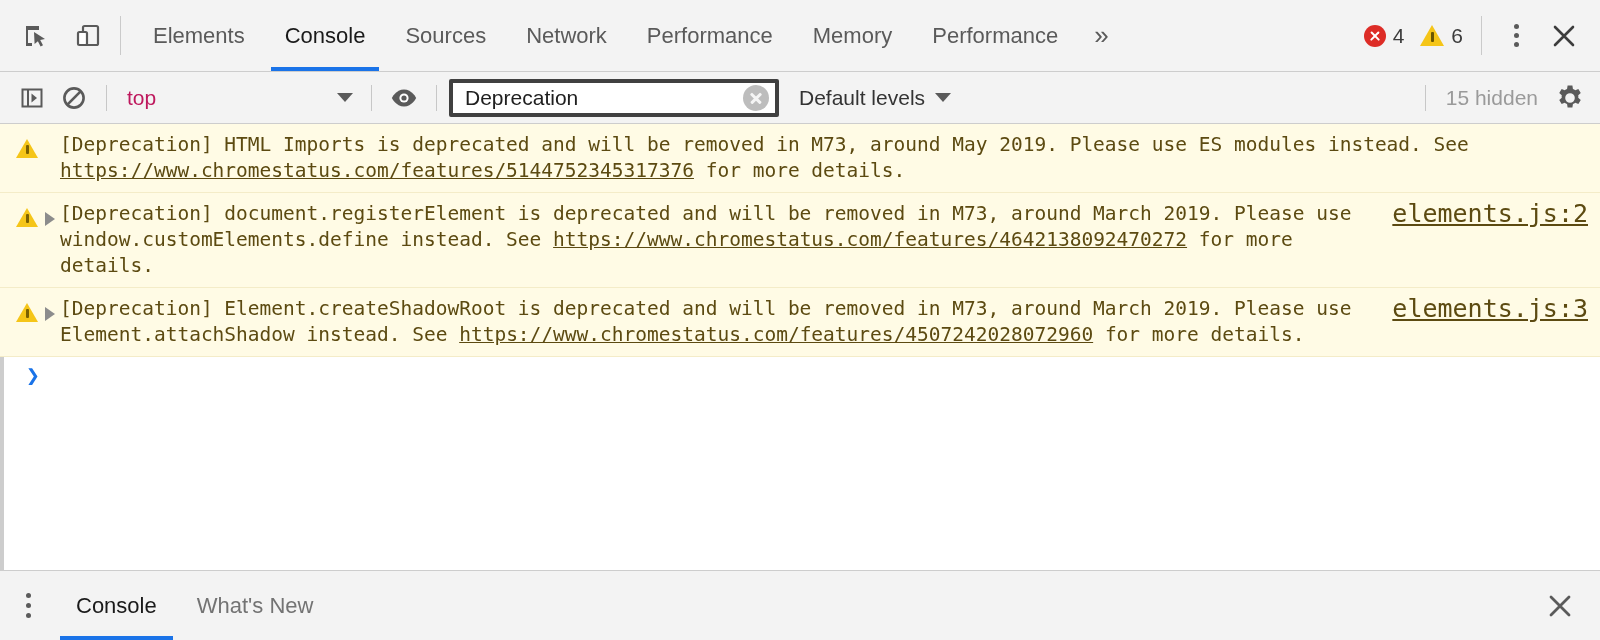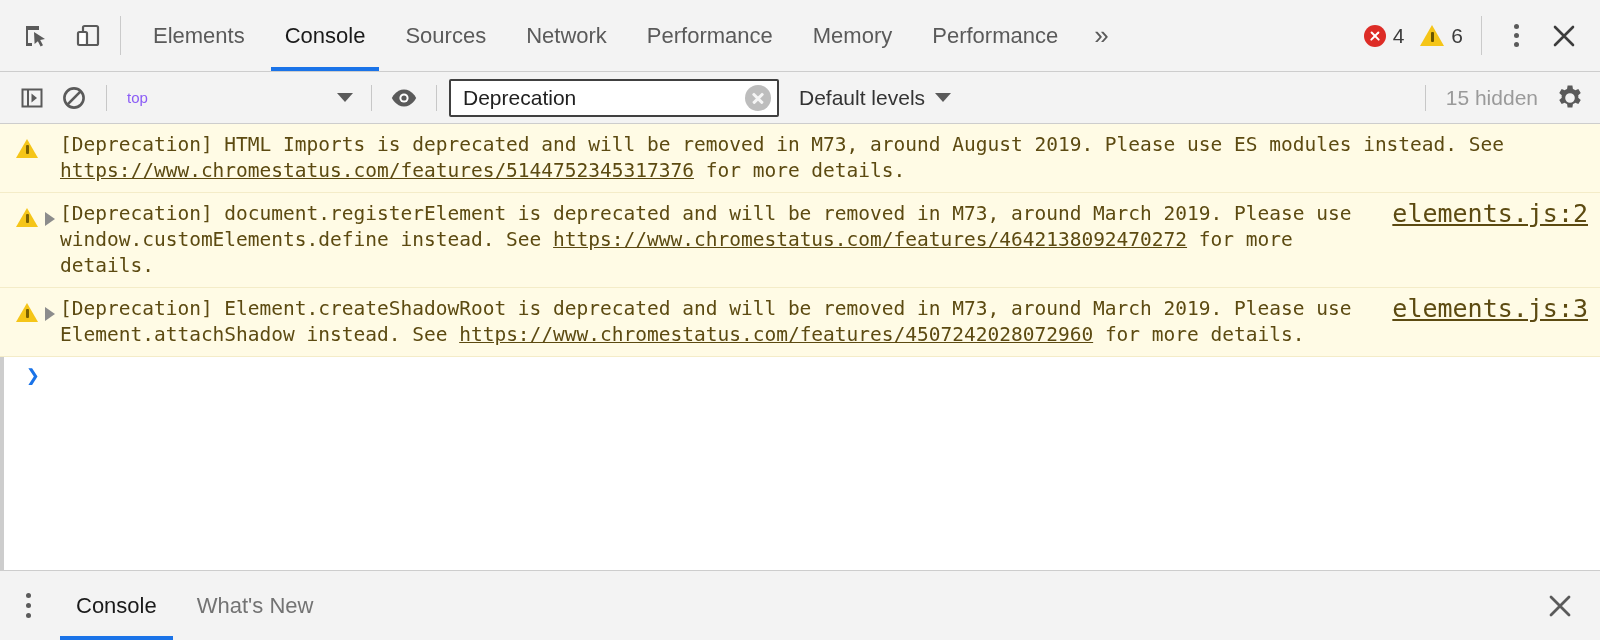--- a/index.html
+++ b/index.html
@@ -162,33 +162,33 @@
   }
   .ctx-select {
     display: flex; align-items: center;
     width: 240px;
     height: 36px;
     padding: 0 6px 0 8px;
     cursor: pointer;
     flex: 0 0 auto;
   }
   .ctx-label {
-    font-size: 15px; color: #8b5cf6;
+    font-size: 21px; color: #be185d;
     flex: 1;
   }
   .caret {
     width: 0; height: 0;
     border-left: 8px solid transparent;
     border-right: 8px solid transparent;
     border-top: 9px solid #5a5a5a;
   }
   .filter-box {
     height: 38px;
     width: 330px;
-    border: 2px solid #404040;
+    border: 4px solid #404040;
     border-radius: 2px;
     background: #fff;
     display: flex; align-items: center;
     padding: 0 4px 0 10px;
     flex: 0 0 auto;
   }
   .filter-text {
     flex: 1;
     font-size: 21px;
     color: #202020;
@@ -531,21 +531,21 @@
   <div class="console-body">
     <div class="rail"></div>
 
     <div class="msg-list">
 
       <div class="msg no-src">
         <div class="msg-icon">
             <span class="wtri"></span>
           </div>
         <div class="discl empty"></div>
-        <div class="msg-text"><span>[Deprecation] HTML Imports is deprecated and will be removed in M73, around August 2019. Please use ES modules instead. See </span><span class="link">https://www.chromestatus.com/features/5144752345317376</span><span> for more details.</span></div>
+        <div class="msg-text"><span>[Deprecation] HTML Imports is deprecated and will be removed in M73, around May 2019. Please use ES modules instead. See </span><span class="link">https://www.chromestatus.com/features/5144752345317376</span><span> for more details.</span></div>
       </div>
 
       <div class="msg">
         <div class="msg-icon">
             <span class="wtri"></span>
           </div>
         <div class="discl">
             <span class="tri-right"></span>
           </div>
         <div class="msg-text"><span>[Deprecation] document.registerElement is deprecated and will be removed in M73, around March 2019. Please use window.customElements.define instead. See </span><span class="link">https://www.chromestatus.com/features/4642138092470272</span><span> for more details.</span></div>

